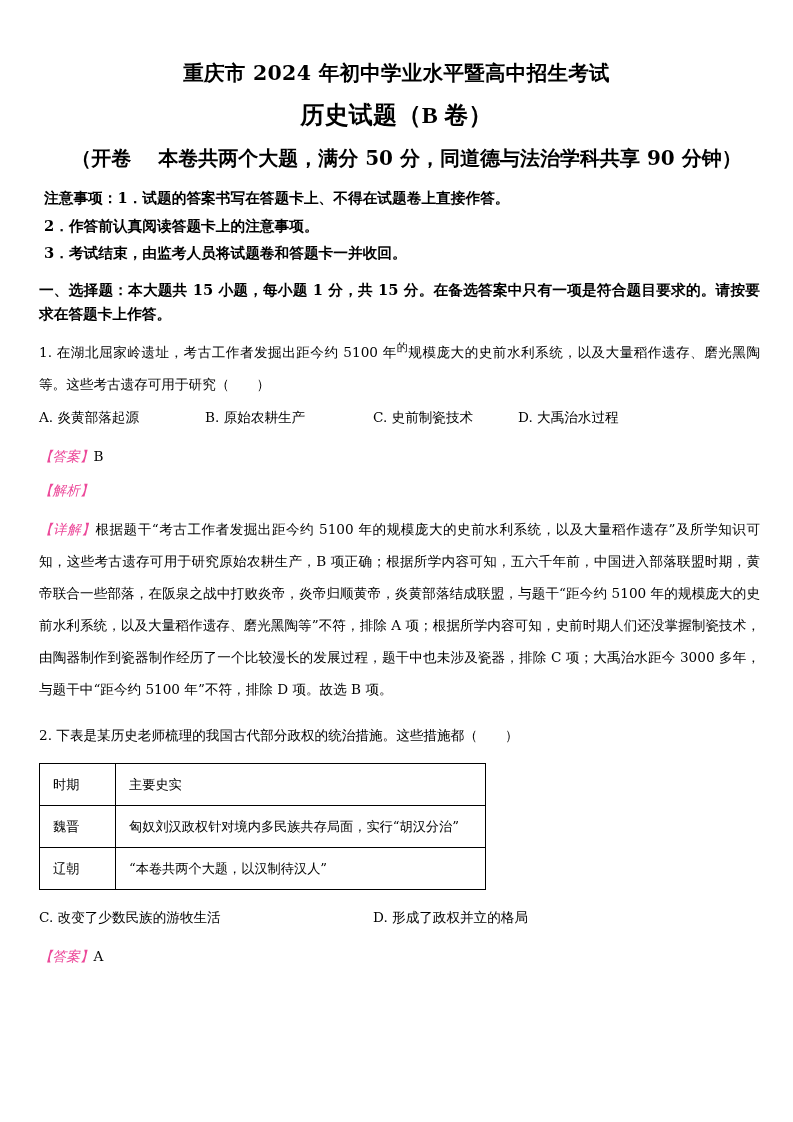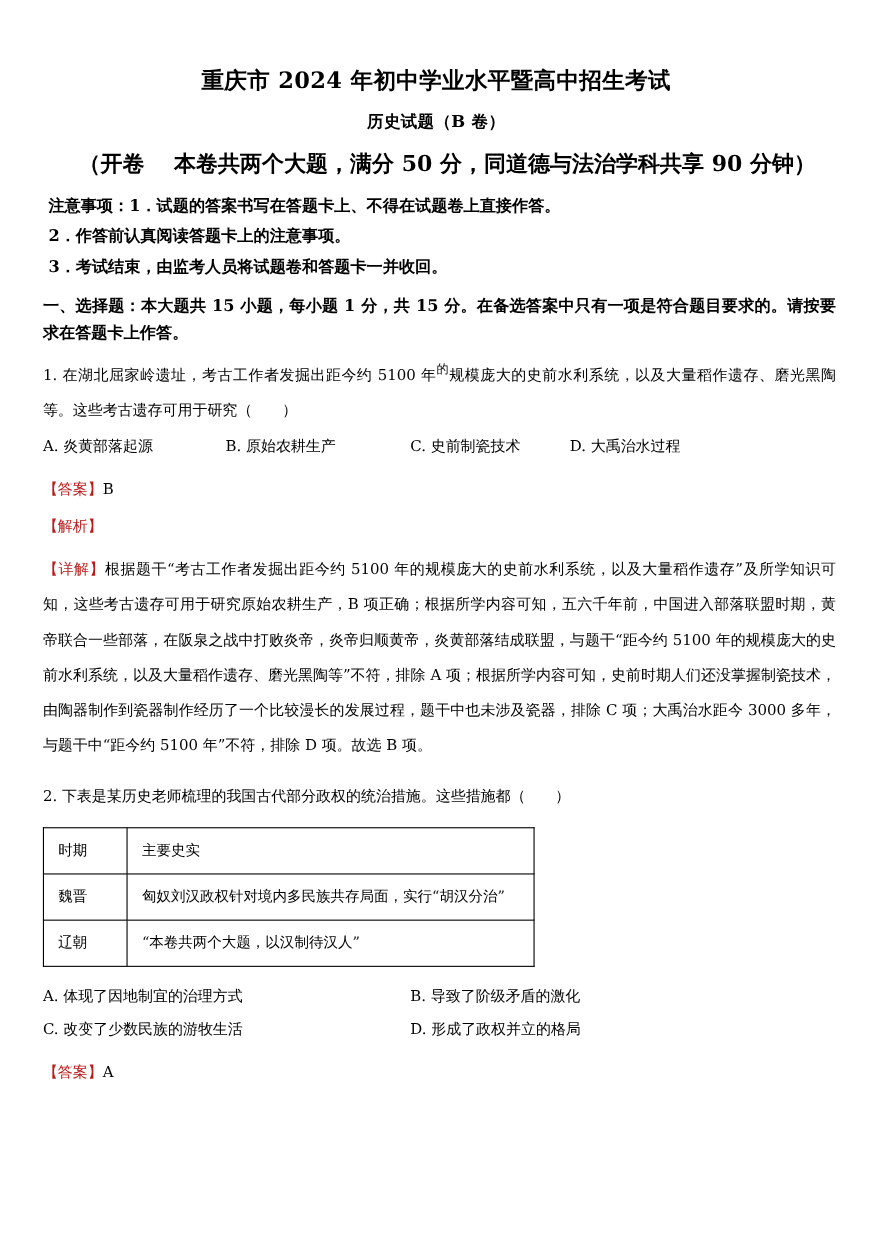--- a/index.html
+++ b/index.html
@@ -31,25 +31,26 @@
     font-weight: bold;
     font-size: 20.5px;
     letter-spacing: 0.3px;
     line-height: 1.2;
     margin: 0;
     padding-top: 61px;
   }
   .doc-subtitle {
     text-align: center;
     font-weight: bold;
-    font-size: 15px;
+    font-size: 24px;
     letter-spacing: 0.3px;
     line-height: 1.2;
     margin: 0;
     padding-top: 15px;
+    font-family: Liberation Serif, serif;
   }
   .exam-info {
     text-align: center;
     font-weight: bold;
     font-size: 20px;
     line-height: 1.2;
     margin: 0;
     padding-top: 17px;
     padding-left: 20px;
   }
@@ -123,21 +124,22 @@
 
   
   .ans-line {
     font-size: 13.6px;
     line-height: 30px;
     margin: 0;
     padding-top: 9px;
   }
   .ans-line.tight { padding-top: 4px; }
   .tag {
-    color: #b91c1c;
+    color: #ec4899;
+    font-style: italic;
   }
   .detail-para {
     font-size: 13.6px;
     line-height: 32px;
     margin: 0;
     padding-top: 8px;
     text-align: justify;
     text-justify: inter-ideograph;
   }
 
@@ -213,24 +215,20 @@
           <tr>
             <td class="col-period">辽朝</td>
             <td>“本卷共两个大题，以汉制待汉人”</td>
           </tr>
         </tbody>
       </table>
     </div>
 
     <div class="options-grid">
       <div class="options-row">
-        <span class="opt opt-a">A. 体现了因地制宜的治理方式</span>
-        <span class="opt opt-b">B. 导致了阶级矛盾的激化</span>
-      </div>
-      <div class="options-row">
         <span class="opt opt-c">C. 改变了少数民族的游牧生活</span>
         <span class="opt opt-d">D. 形成了政权并立的格局</span>
       </div>
     </div>
 
     <p class="ans-line"><span class="tag">【答案】</span><span>A</span></p>
   </div>
 
 </div>
 

